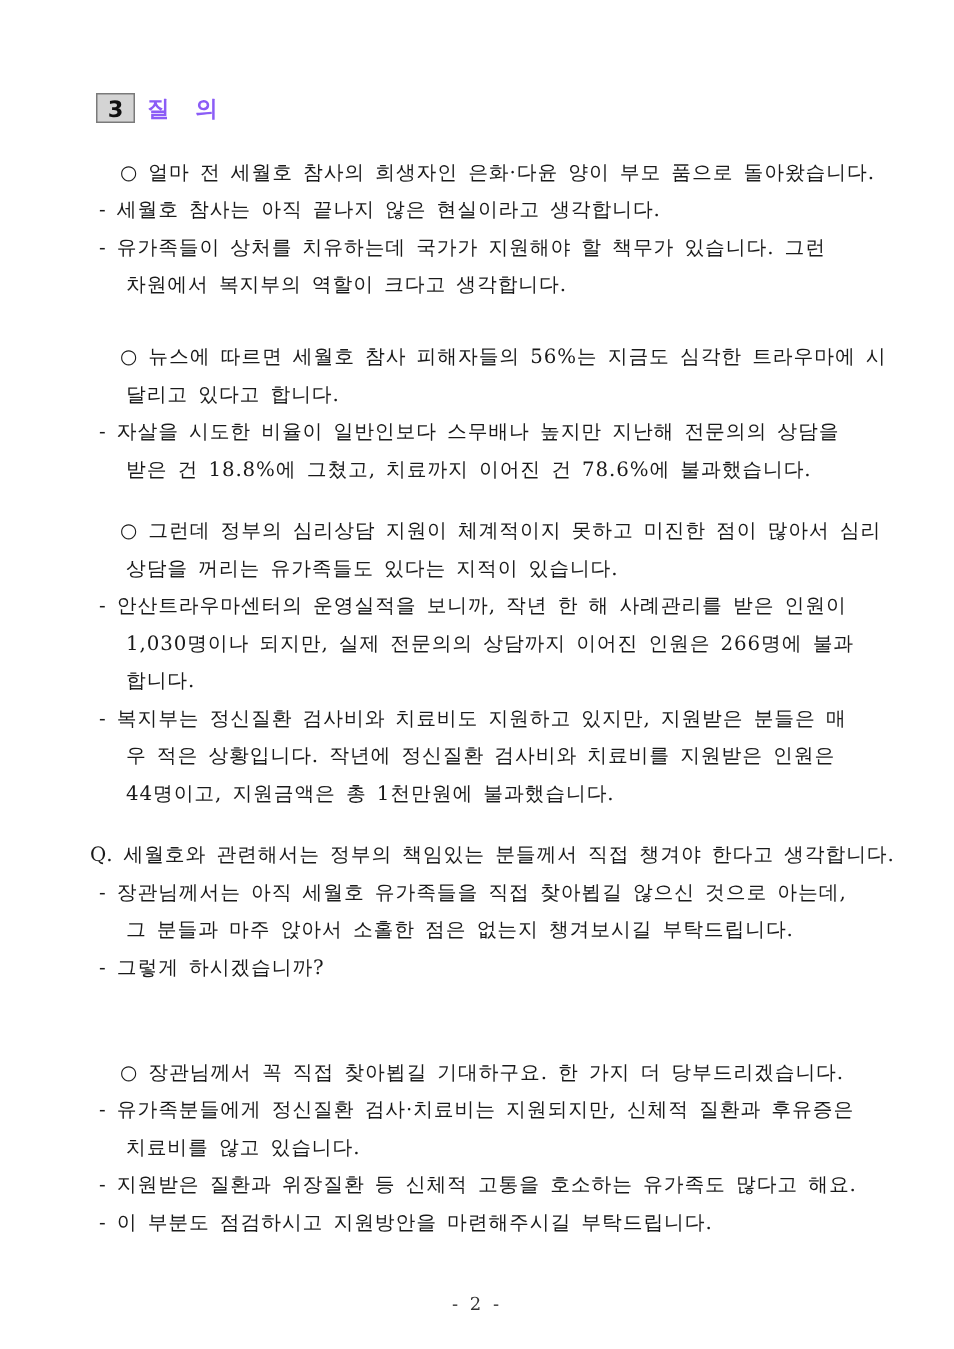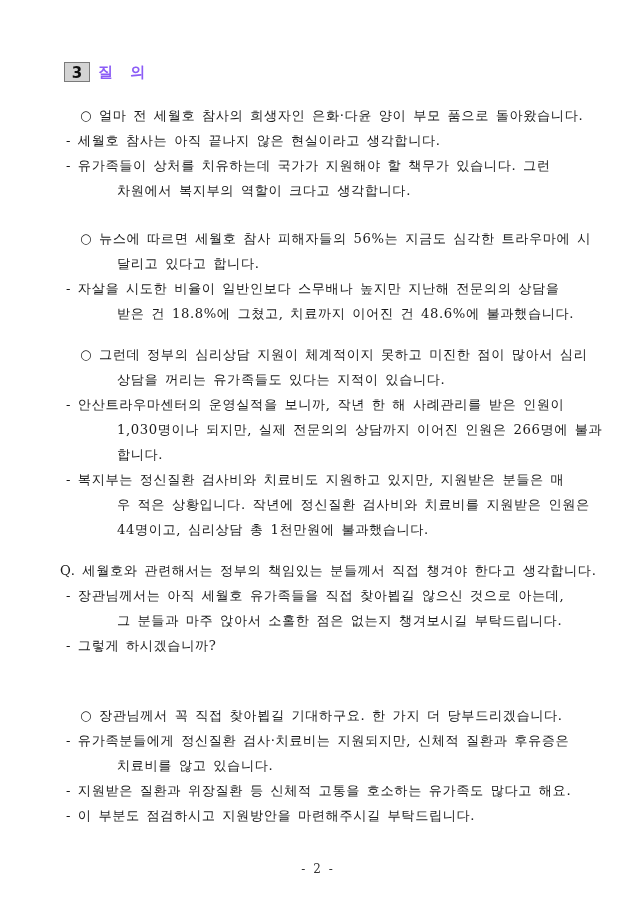--- a/index.html
+++ b/index.html
@@ -52,21 +52,21 @@
     .line {
       position: absolute;
       font-size: 13.2px;
       line-height: 18px;
       white-space: nowrap;
       letter-spacing: 0.6px;
       word-spacing: 2px;
     }
     .bullet { left: 60px; margin-left: 20px; }
     .dash   { left: 66px; }
-    .cont   { left: 84px; margin-left: 33px; }
+    .cont   { left: 84px; }
     .q      { left: 60px; }
     .page-number {
       position: absolute;
       left: 0;
       width: 636px;
       top: 862px;
       text-align: center;
       font-size: 12px;
       color: #333;
       letter-spacing: 2px;
@@ -86,32 +86,32 @@
     <div class="line bullet" style="top:107px">○ 얼마 전 세월호 참사의 희생자인 은화·다윤 양이 부모 품으로 돌아왔습니다.</div>
     <div class="line dash" style="top:132px">- 세월호 참사는 아직 끝나지 않은 현실이라고 생각합니다.</div>
     <div class="line dash" style="top:157px">- 유가족들이 상처를 치유하는데 국가가 지원해야 할 책무가 있습니다. 그런</div>
     <div class="line cont" style="top:182px">차원에서 복지부의 역할이 크다고 생각합니다.</div>
   </div>
 
   <div>
     <div class="line bullet" style="top:230px">○ 뉴스에 따르면 세월호 참사 피해자들의 56%는 지금도 심각한 트라우마에 시</div>
     <div class="line cont" style="top:255px">달리고 있다고 합니다.</div>
     <div class="line dash" style="top:280px">- 자살을 시도한 비율이 일반인보다 스무배나 높지만 지난해 전문의의 상담을</div>
-    <div class="line cont" style="top:305px">받은 건 18.8%에 그쳤고, 치료까지 이어진 건 48.6%에 불과했습니다.</div>
+    <div class="line cont" style="top:305px">받은 건 18.8%에 그쳤고, 치료까지 이어진 건 78.6%에 불과했습니다.</div>
   </div>
 
   <div>
     <div class="line bullet" style="top:346px">○ 그런데 정부의 심리상담 지원이 체계적이지 못하고 미진한 점이 많아서 심리</div>
     <div class="line cont" style="top:371px">상담을 꺼리는 유가족들도 있다는 지적이 있습니다.</div>
     <div class="line dash" style="top:396px">- 안산트라우마센터의 운영실적을 보니까, 작년 한 해 사례관리를 받은 인원이</div>
     <div class="line cont" style="top:421px">1,030명이나 되지만, 실제 전문의의 상담까지 이어진 인원은 266명에 불과</div>
     <div class="line cont" style="top:446px">합니다.</div>
     <div class="line dash" style="top:471px">- 복지부는 정신질환 검사비와 치료비도 지원하고 있지만, 지원받은 분들은 매</div>
     <div class="line cont" style="top:496px">우 적은 상황입니다. 작년에 정신질환 검사비와 치료비를 지원받은 인원은</div>
-    <div class="line cont" style="top:521px">44명이고, 심리상담 총 1천만원에 불과했습니다.</div>
+    <div class="line cont" style="top:521px">44명이고, 지원금액은 총 1천만원에 불과했습니다.</div>
   </div>
 
   <div>
     <div class="line q" style="top:562px">Q. 세월호와 관련해서는 정부의 책임있는 분들께서 직접 챙겨야 한다고 생각합니다.</div>
     <div class="line dash" style="top:587px">- 장관님께서는 아직 세월호 유가족들을 직접 찾아뵙길 않으신 것으로 아는데,</div>
     <div class="line cont" style="top:612px">그 분들과 마주 앉아서 소홀한 점은 없는지 챙겨보시길 부탁드립니다.</div>
     <div class="line dash" style="top:637px">- 그렇게 하시겠습니까?</div>
   </div>
 
   <div>

